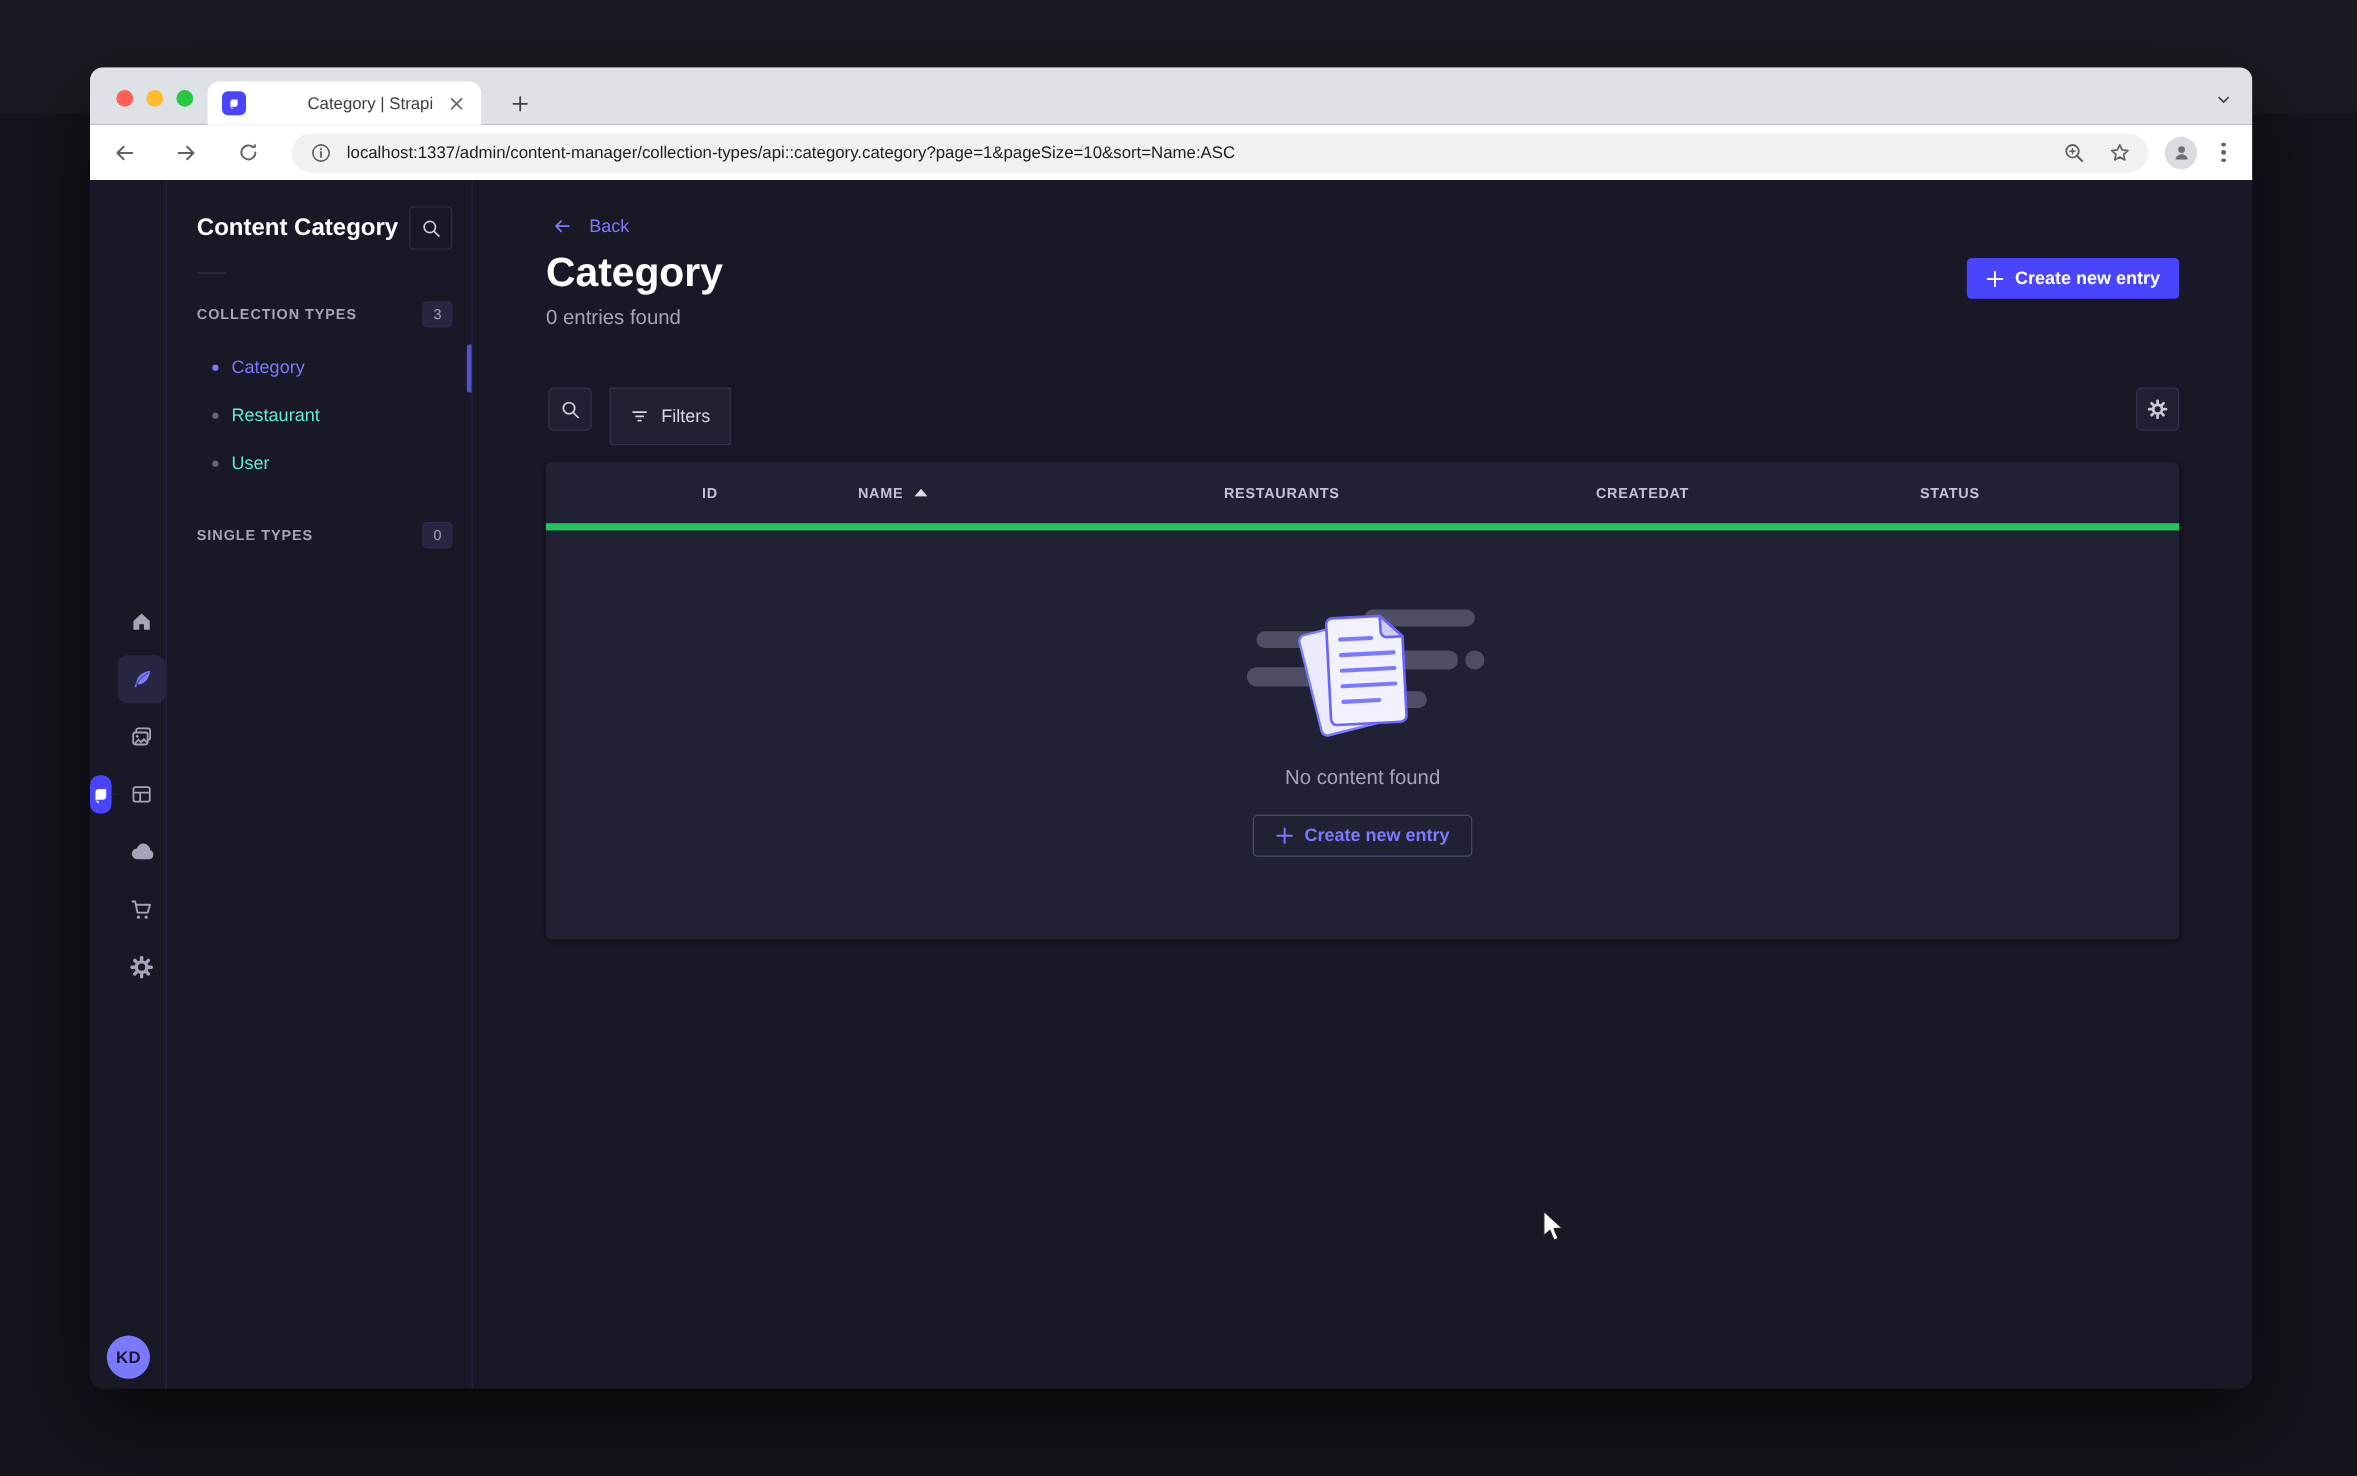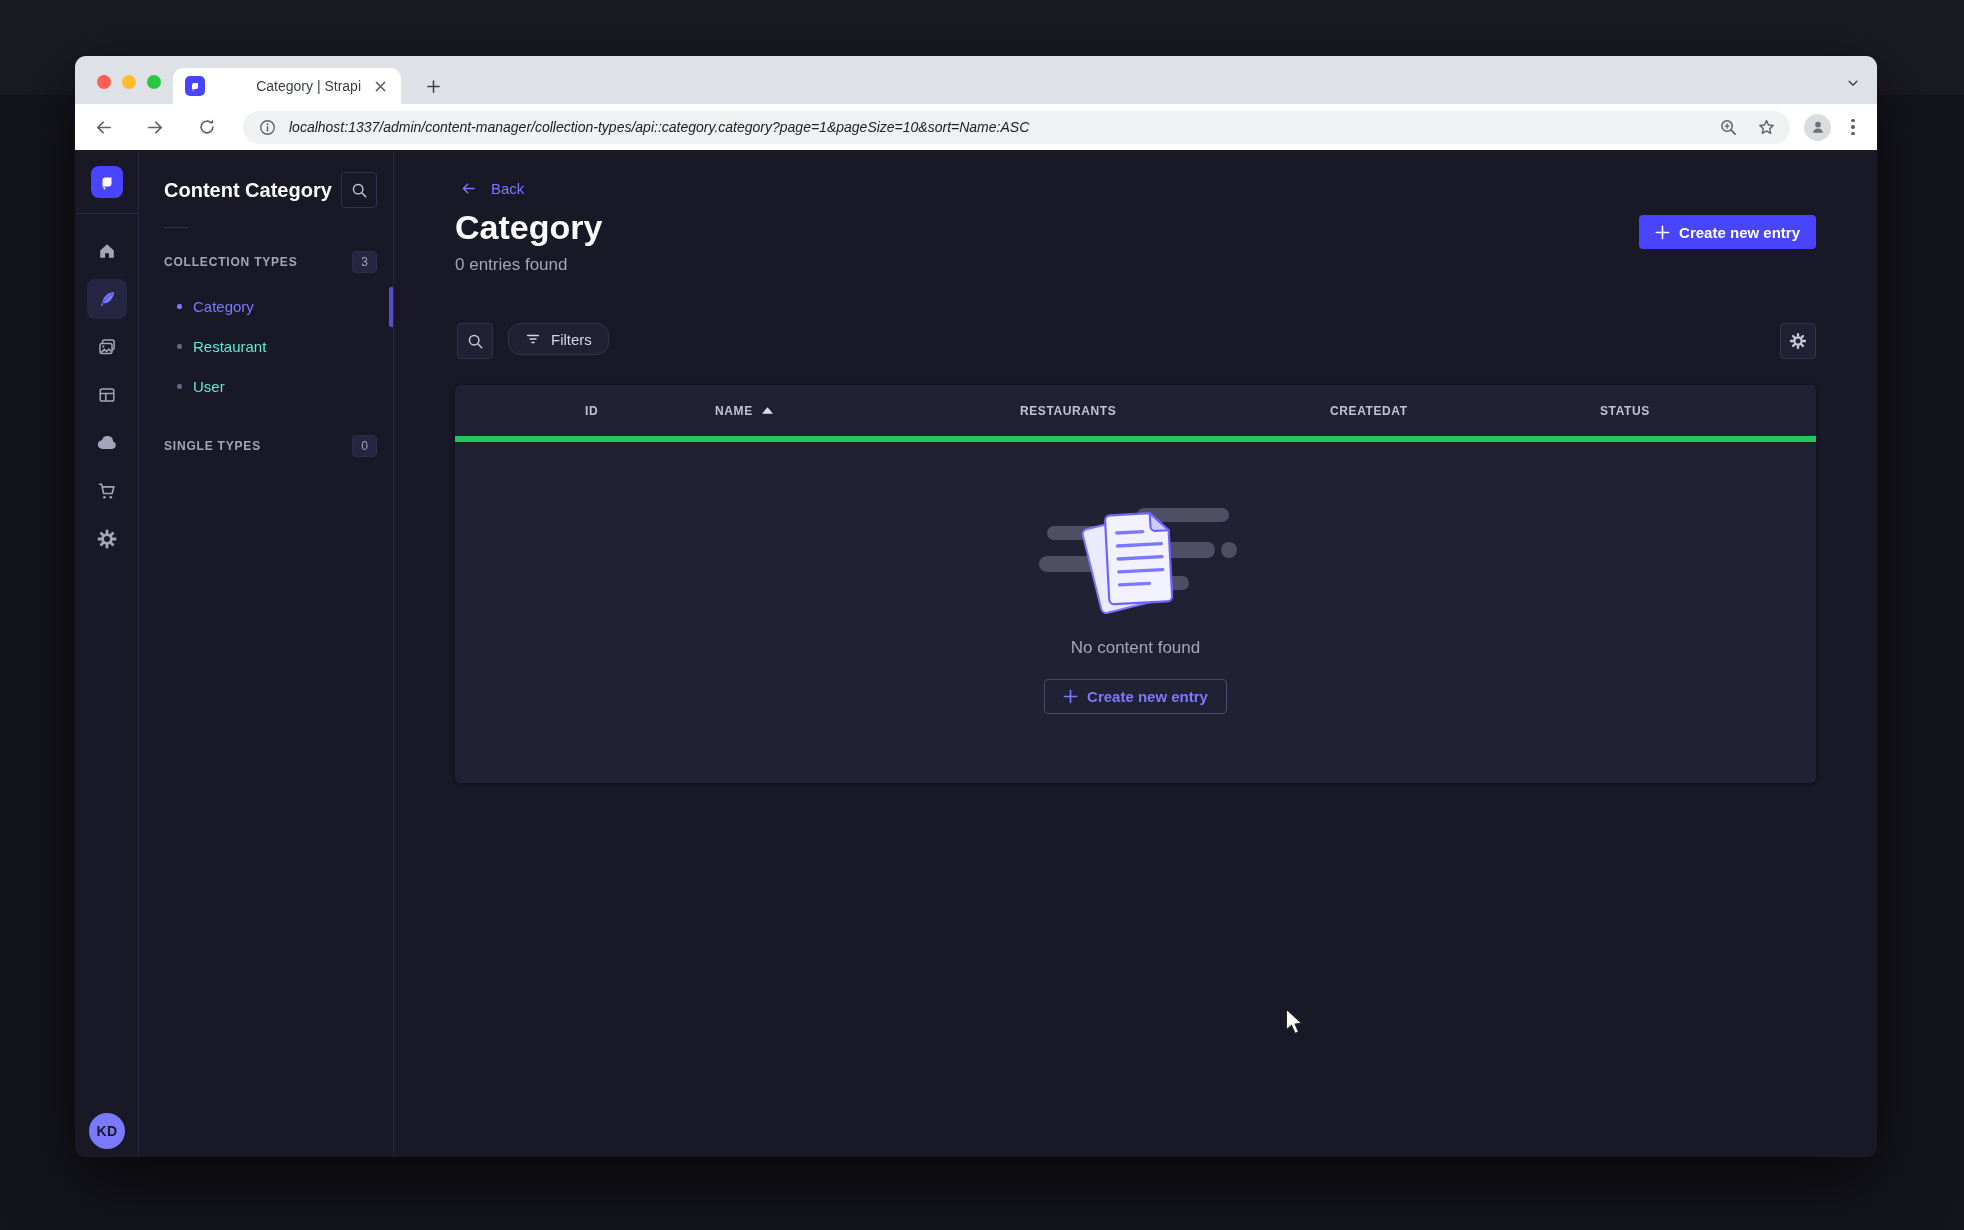--- a/index.html
+++ b/index.html
@@ -36,34 +36,34 @@
   .newtab { position:absolute; left:344px; top:16px; width:28px; height:28px; display:flex; align-items:center; justify-content:center; color:#3c4043; }
   .strip-chevron { position:absolute; right:14px; top:17px; width:20px; height:20px; display:flex; align-items:center; justify-content:center; color:#3c4043; }
 
   
   .toolbar { height:46px; background:#ffffff; display:flex; align-items:center; padding:0 16px; }
   .nav-ic { width:24px; height:24px; display:flex; align-items:center; justify-content:center; color:#5f6368; flex:none; }
   .nav-ic + .nav-ic { margin-left:28px; }
   .omnibox {
     flex:1; height:33px; margin-left:24px; margin-right:14px;
     background:#f0f1f3; border-radius:17px;
-    display:flex; align-items:center; padding:0 14px; gap:12px; min-width:0;font-style:italic;
+    display:flex; align-items:center; padding:0 14px; gap:12px; min-width:0;
   }
   .url-text { font-size:14px; color:#202124; white-space:nowrap; overflow:hidden; flex:1; }
   .omni-ic { width:20px; height:20px; display:flex; align-items:center; justify-content:center; color:#5f6368; flex:none; }
   .omni-right { display:flex; gap:18px; margin-left:auto; }
   .profile { width:27px; height:27px; border-radius:50%; background:#dadce0; display:flex; align-items:center; justify-content:center; color:#6b7078; flex:none; }
   .kebab { width:16px; height:24px; display:flex; flex-direction:column; align-items:center; justify-content:center; gap:3px; margin-left:14px; flex:none; }
   .kebab i { width:3.5px; height:3.5px; border-radius:50%; background:#5f6368; }
 
   
   .app { display:flex; height:1007px; background:#181826; }
 
   
-  .rail { width:64px; flex:none; border-right:1px solid #262642; position:relative; display:flex; flex-direction:column; align-items:center; }
+  .rail { width:64px; flex:none; border-right:1px solid #262642; position:relative; display:flex; flex-direction:row; align-items:center; }
   .rail-logo { margin-top:16px; width:32px; height:32px; border-radius:8px; background:#4945ff; display:flex; align-items:center; justify-content:center; }
   .rail-div { width:100%; height:1px; background:#262642; margin-top:15px; }
   .rail-list { margin-top:17px; display:flex; flex-direction:column; gap:8px; }
   .rail-item { width:40px; height:40px; border-radius:8px; display:flex; align-items:center; justify-content:center; color:#a5a5ba; }
   .rail-item.active { background:#262642; color:#7b79ff; }
   .rail-avatar {
     position:absolute; bottom:8px; left:14px; width:36px; height:36px; border-radius:50%;
     background:#7b79ff; color:#181826; font-size:14px; font-weight:bold;
     display:flex; align-items:center; justify-content:center; letter-spacing:.3px;
   }
@@ -90,21 +90,21 @@
   .back-link { position:absolute; left:66px; top:30px; display:flex; align-items:center; gap:14px; color:#7b79ff; font-size:15px; }
   .page-title { position:absolute; left:61px; top:58px; font-size:34px; font-weight:700; color:#ffffff; }
   .page-sub { position:absolute; left:61px; top:105px; font-size:17px; color:#a5a5ba; }
   .btn-primary {
     position:absolute; right:61px; top:65px; height:34px; padding:0 16px;
     background:#4945ff; border-radius:4px; color:#ffffff; font-size:15px; font-weight:600;
     display:flex; align-items:center; gap:9px;
   }
   .action-row-left { position:absolute; left:63px; top:173px; display:flex; gap:15px; }
   .btn-outline-sq { width:36px; height:36px; border:1px solid #32324d; background:#212134; border-radius:4px; display:flex; align-items:center; justify-content:center; color:#c9c9d9; }
-  .btn-filters { height:32px; padding:0 16px; border:1px solid #32324d; background:#212134; border-radius:12px; display:flex; align-items:center; gap:10px; color:#d5d5e3; font-size:15px; }
+  .btn-filters { height:48px; padding:0 16px; border:1px solid #32324d; background:#212134; border-radius:0; display:flex; align-items:center; gap:10px; color:#d5d5e3; font-size:15px; }
   .gear-btn { position:absolute; right:61px; top:173px; }
 
   .card {
     position:absolute; left:61px; right:61px; top:235px; height:398px;
     background:#212134; border-radius:5px;
     box-shadow:0 1px 4px rgba(3,3,5,.35);
     display:flex; flex-direction:column;
   }
   .thead {
     height:57px; flex:none; display:grid;

